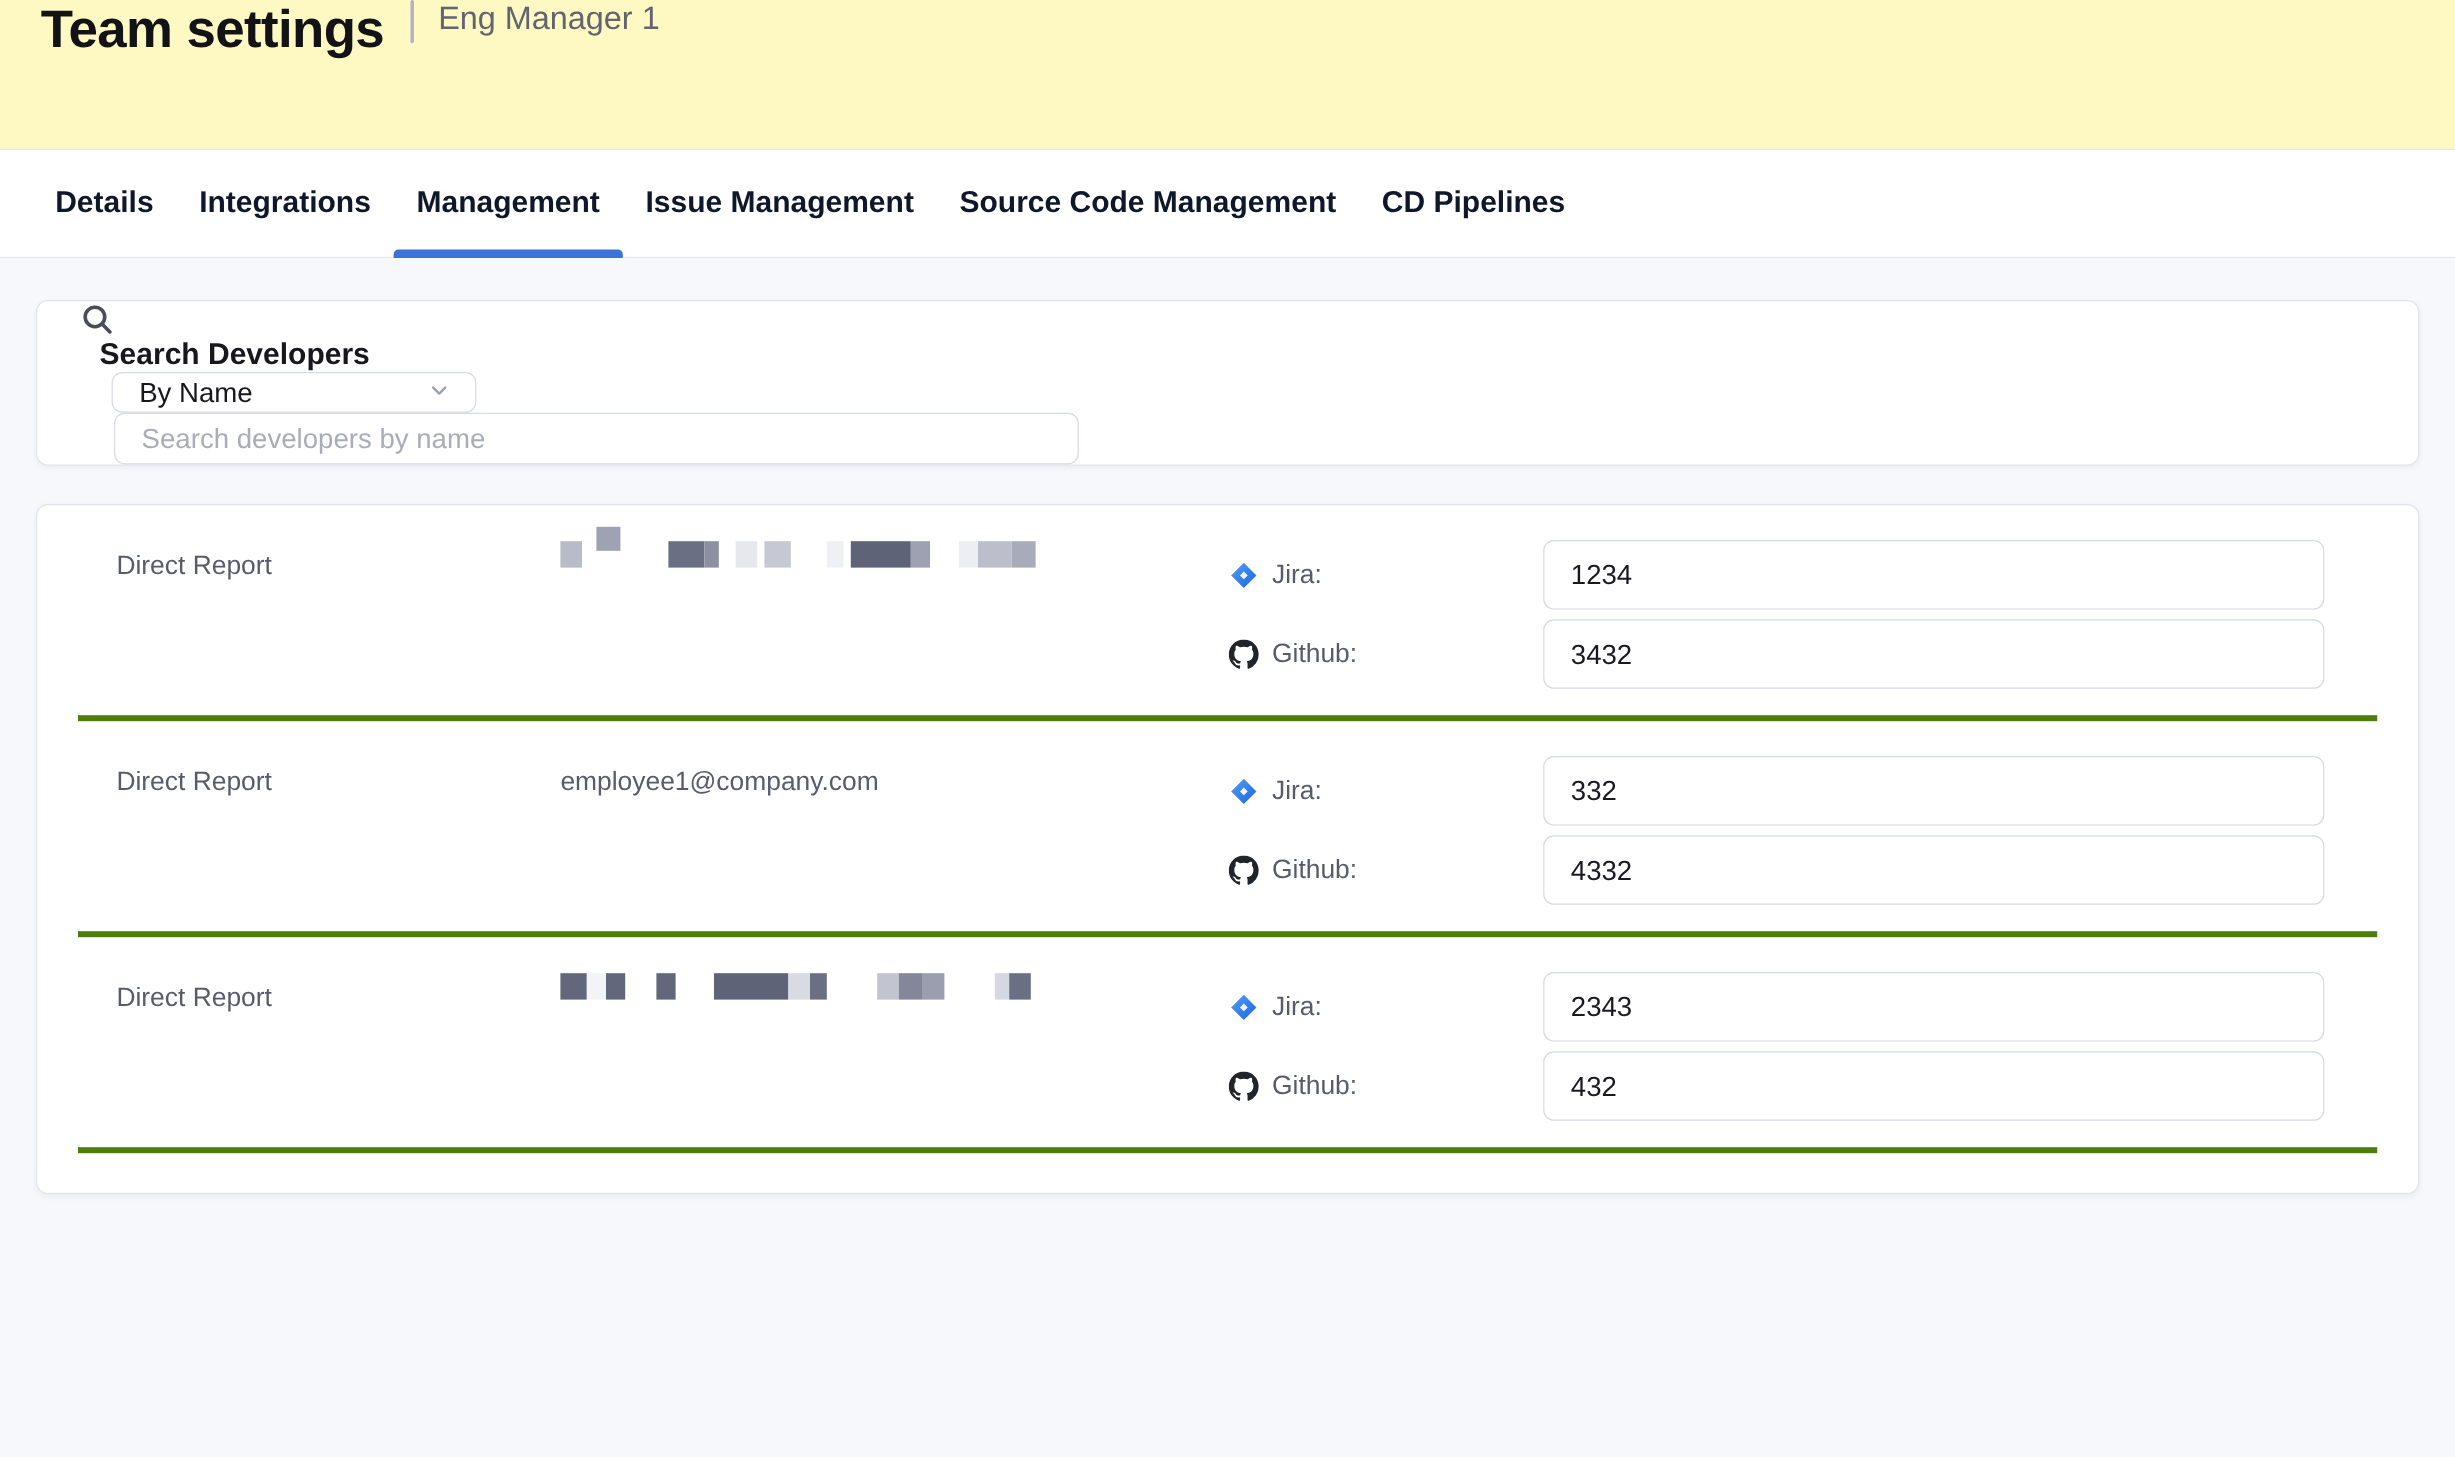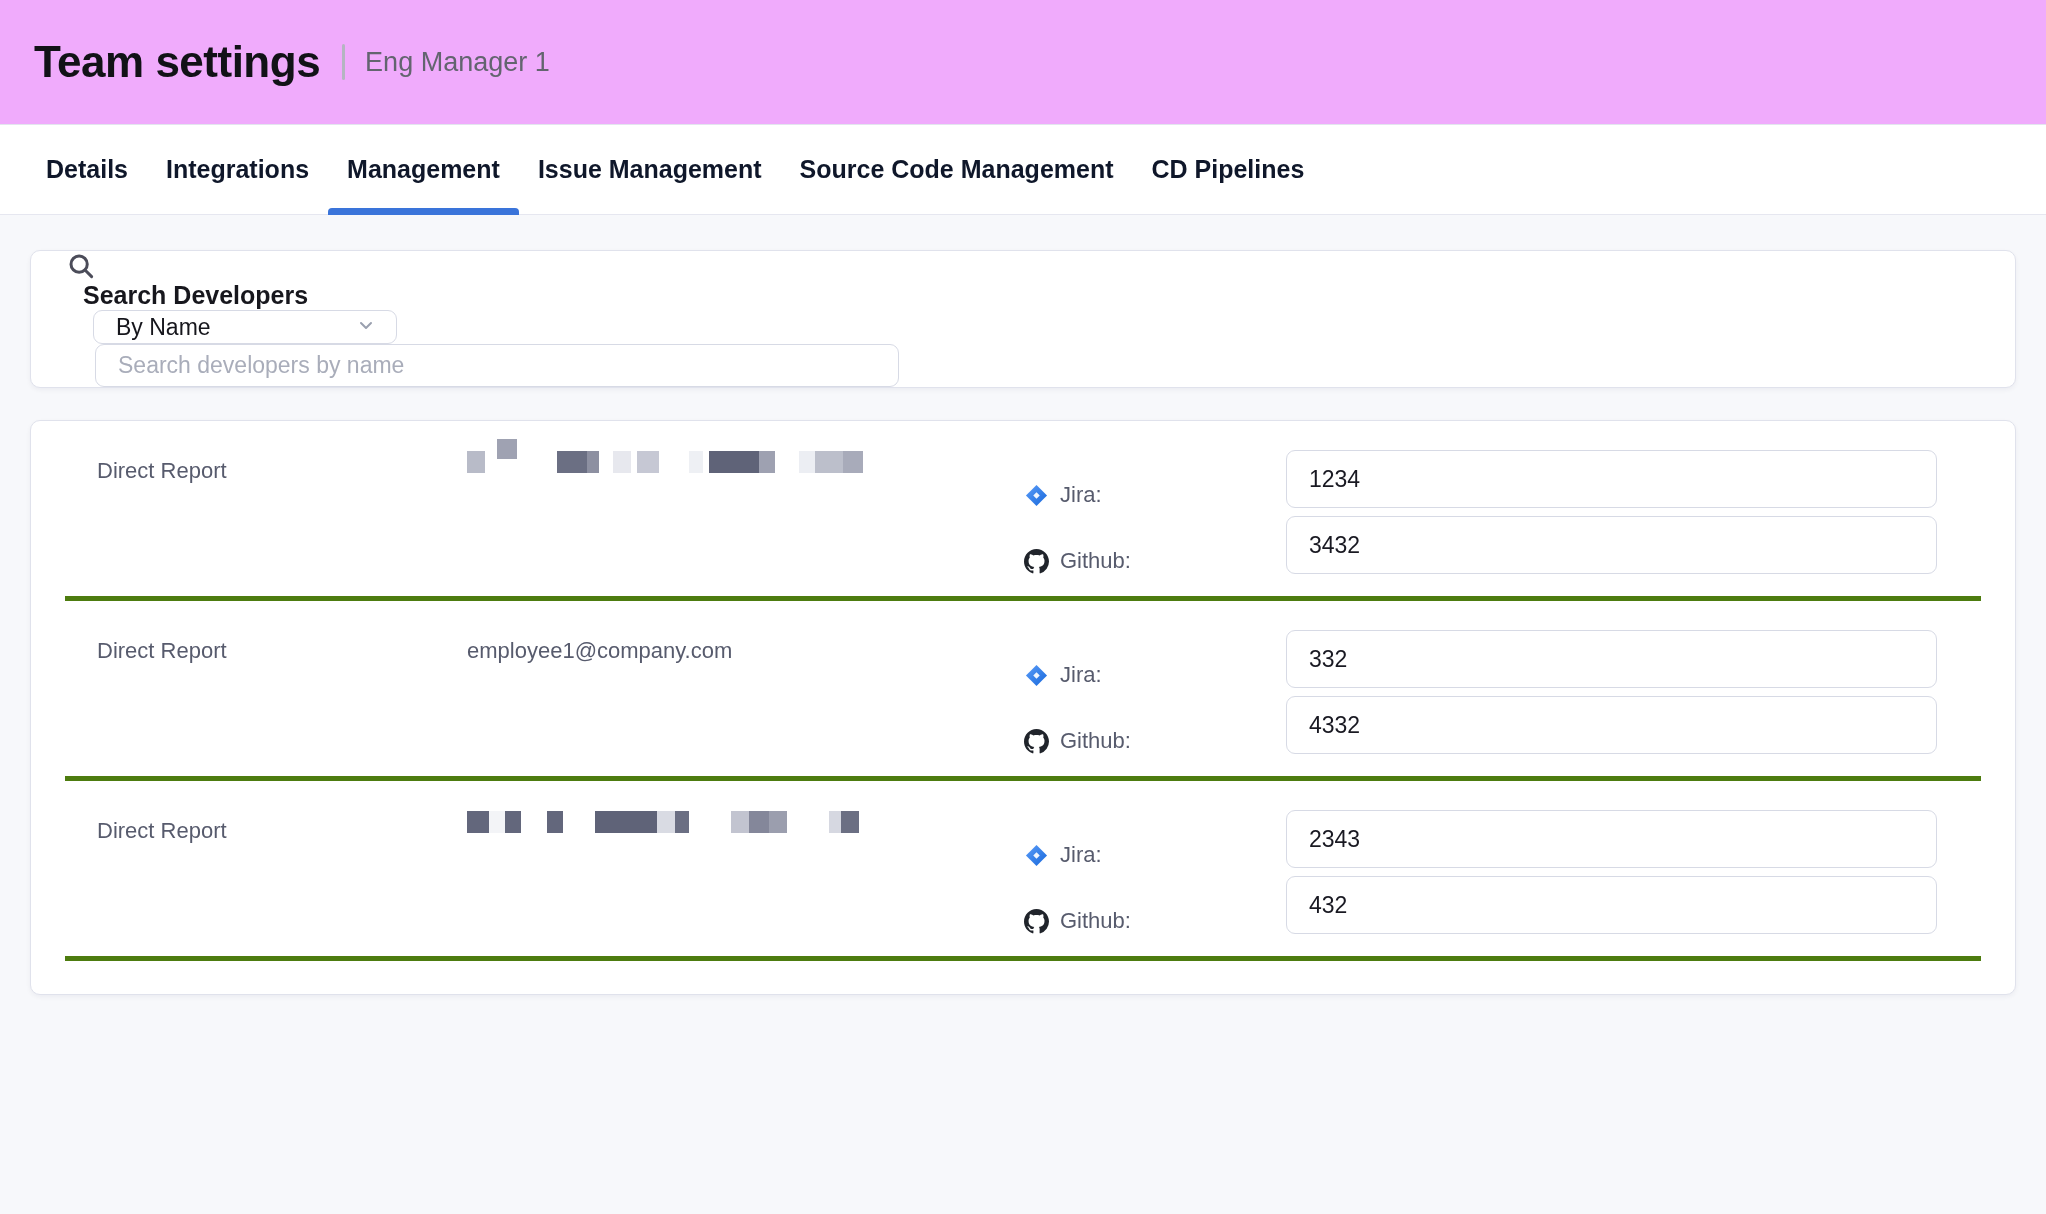--- a/index.html
+++ b/index.html
@@ -3,21 +3,21 @@
 <meta charset="utf-8">
 <style>
   * { margin:0; padding:0; box-sizing:border-box; }
   html,body { width:2046px; height:1214px; }
   body {
     font-family:"Liberation Sans", sans-serif;
     background:#ffffff; color:#17171d; overflow:hidden;
   }
   
   .page-header {
-    height:124px; background:#f0abfc; display:flex; align-items:center;
+    height:124px; background:#fef9c3; display:flex; align-items:flex-start;
     padding-left:34px;
   }
   .page-title { font-size:44px; font-weight:700; color:#121217; letter-spacing:-0.5px; }
   .title-sep { width:3px; height:36px; background:#b4b5c1; margin:0 20px 0 22px; border-radius:2px; }
   .subtitle { font-size:27px; color:#63646f; }
   
   .tab-bar {
     height:91px; background:#fff; display:flex; align-items:stretch;
     padding-left:27px; border-top:1px solid #e3e5ee; border-bottom:1px solid #e6e7f0;
   }
@@ -58,21 +58,21 @@
   .t-head { padding:70px 0 34px; border-bottom:1px solid #eeeff4; align-items:center; }
   .th { display:flex; align-items:center; gap:12px; font-size:20px; font-weight:700; letter-spacing:0.5px; color:#23232c; }
   .th.first { padding-left:32px; }
   .t-row { border-bottom:5px solid #4d7c0f; min-height:180px; }
   .cell-name { padding:37px 0 0 32px; font-size:22px; color:#575b6d; }
   .cell-email { padding-top:37px; font-size:22px; color:#575b6d; }
   .cell-email.redacted { padding-top:30px; }
   .pix { display:flex; align-items:flex-end; height:22px; }
   .pix span { display:block; height:22px; }
   .cell-integ { padding:29px 44px 0 0; }
-  .integ-line { display:flex; align-items:flex-end; margin-bottom:8px; }
+  .integ-line { display:flex; align-items:center; margin-bottom:8px; }
   .integ-key { width:263px; display:flex; align-items:center; }
   .integ-key .ic { width:26px; display:flex; align-items:center; justify-content:center; }
   .integ-key .lbl { margin-left:11px; font-size:22px; color:#575b6d; }
   .id-input {
     flex:1; height:58px; border:1.5px solid #d7dae5; border-radius:9px; padding:0 0 0 22px;
     font-size:23px; color:#191922; font-family:"Liberation Sans", sans-serif; background:#fff; outline:none;
   }
 </style>
 </head>
 <body>

